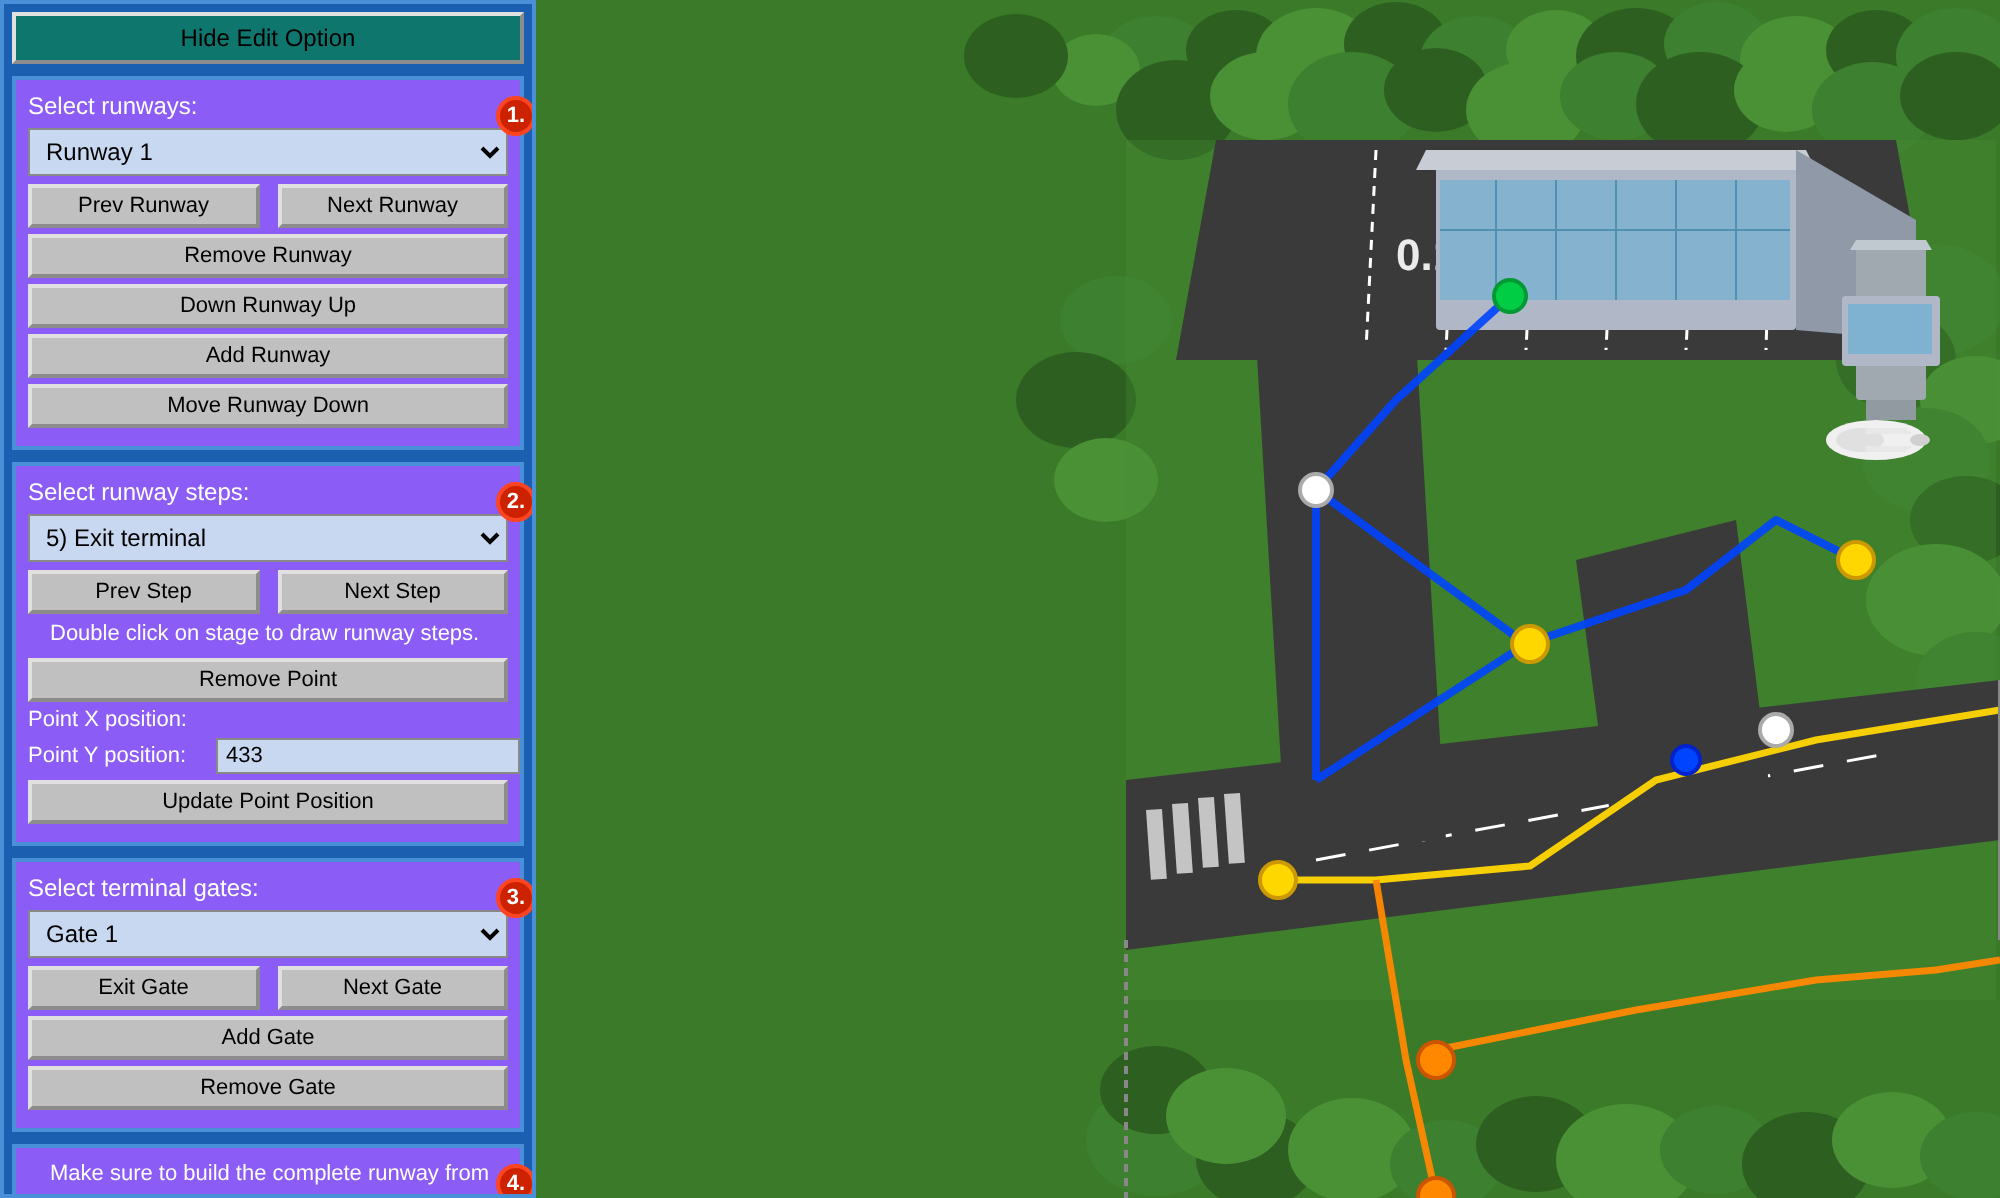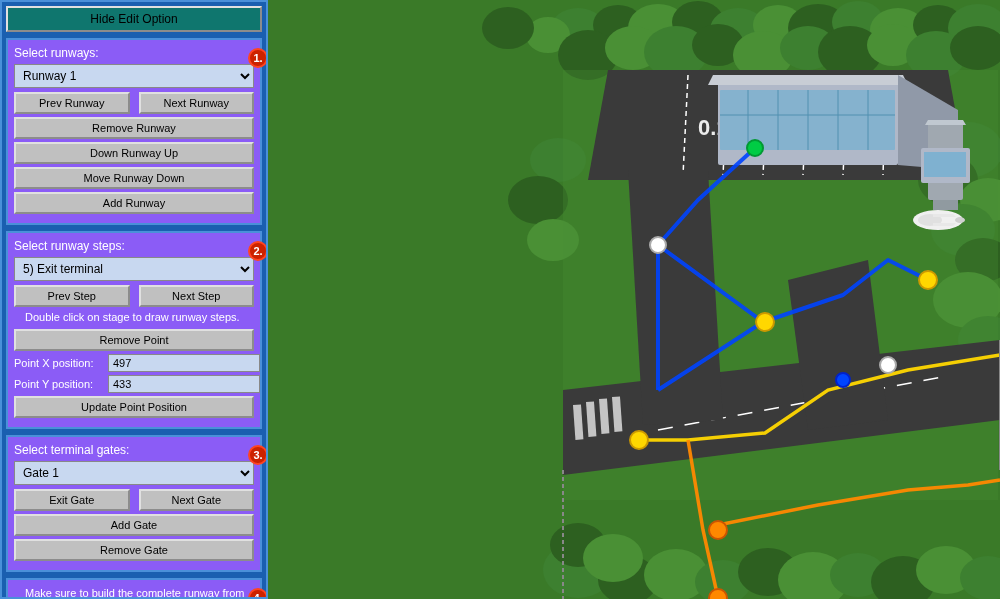--- a/index.html
+++ b/index.html
@@ -151,39 +151,38 @@
     <span class="section-label">Select runways:</span>
     <select class="panel-select">
       <option>Runway 1</option>
     </select>
     <div class="btn-row">
       <button class="panel-btn">Prev Runway</button>
       <button class="panel-btn">Next Runway</button>
     </div>
     <button class="panel-btn full">Remove Runway</button>
     <button class="panel-btn full">Down Runway Up</button>
+    <button class="panel-btn full">Add Runway</button>
     <button class="panel-btn full">Move Runway Down</button>
-    <button class="panel-btn full">Add Runway</button>
     <div class="section-badge">1.</div>
   </div>
 
   <div class="section">
     <span class="section-label">Select runway steps:</span>
     <select class="panel-select">
       <option>5) Exit terminal</option>
     </select>
     <div class="btn-row">
       <button class="panel-btn">Prev Step</button>
       <button class="panel-btn">Next Step</button>
     </div>
     <div class="info-text">Double click on stage to draw runway steps.</div>
     <button class="panel-btn full">Remove Point</button>
     <div class="field-row">
       <span class="field-label">Point X position:</span>
-      <input class="field-input" type="text" value="497" style="">
     </div>
     <div class="field-row">
       <span class="field-label">Point Y position:</span>
       <input class="field-input" type="text" value="433" style="">
     </div>
     <button class="panel-btn full">Update Point Position</button>
     <div class="section-badge">2.</div>
   </div>
 
   <div class="section">

